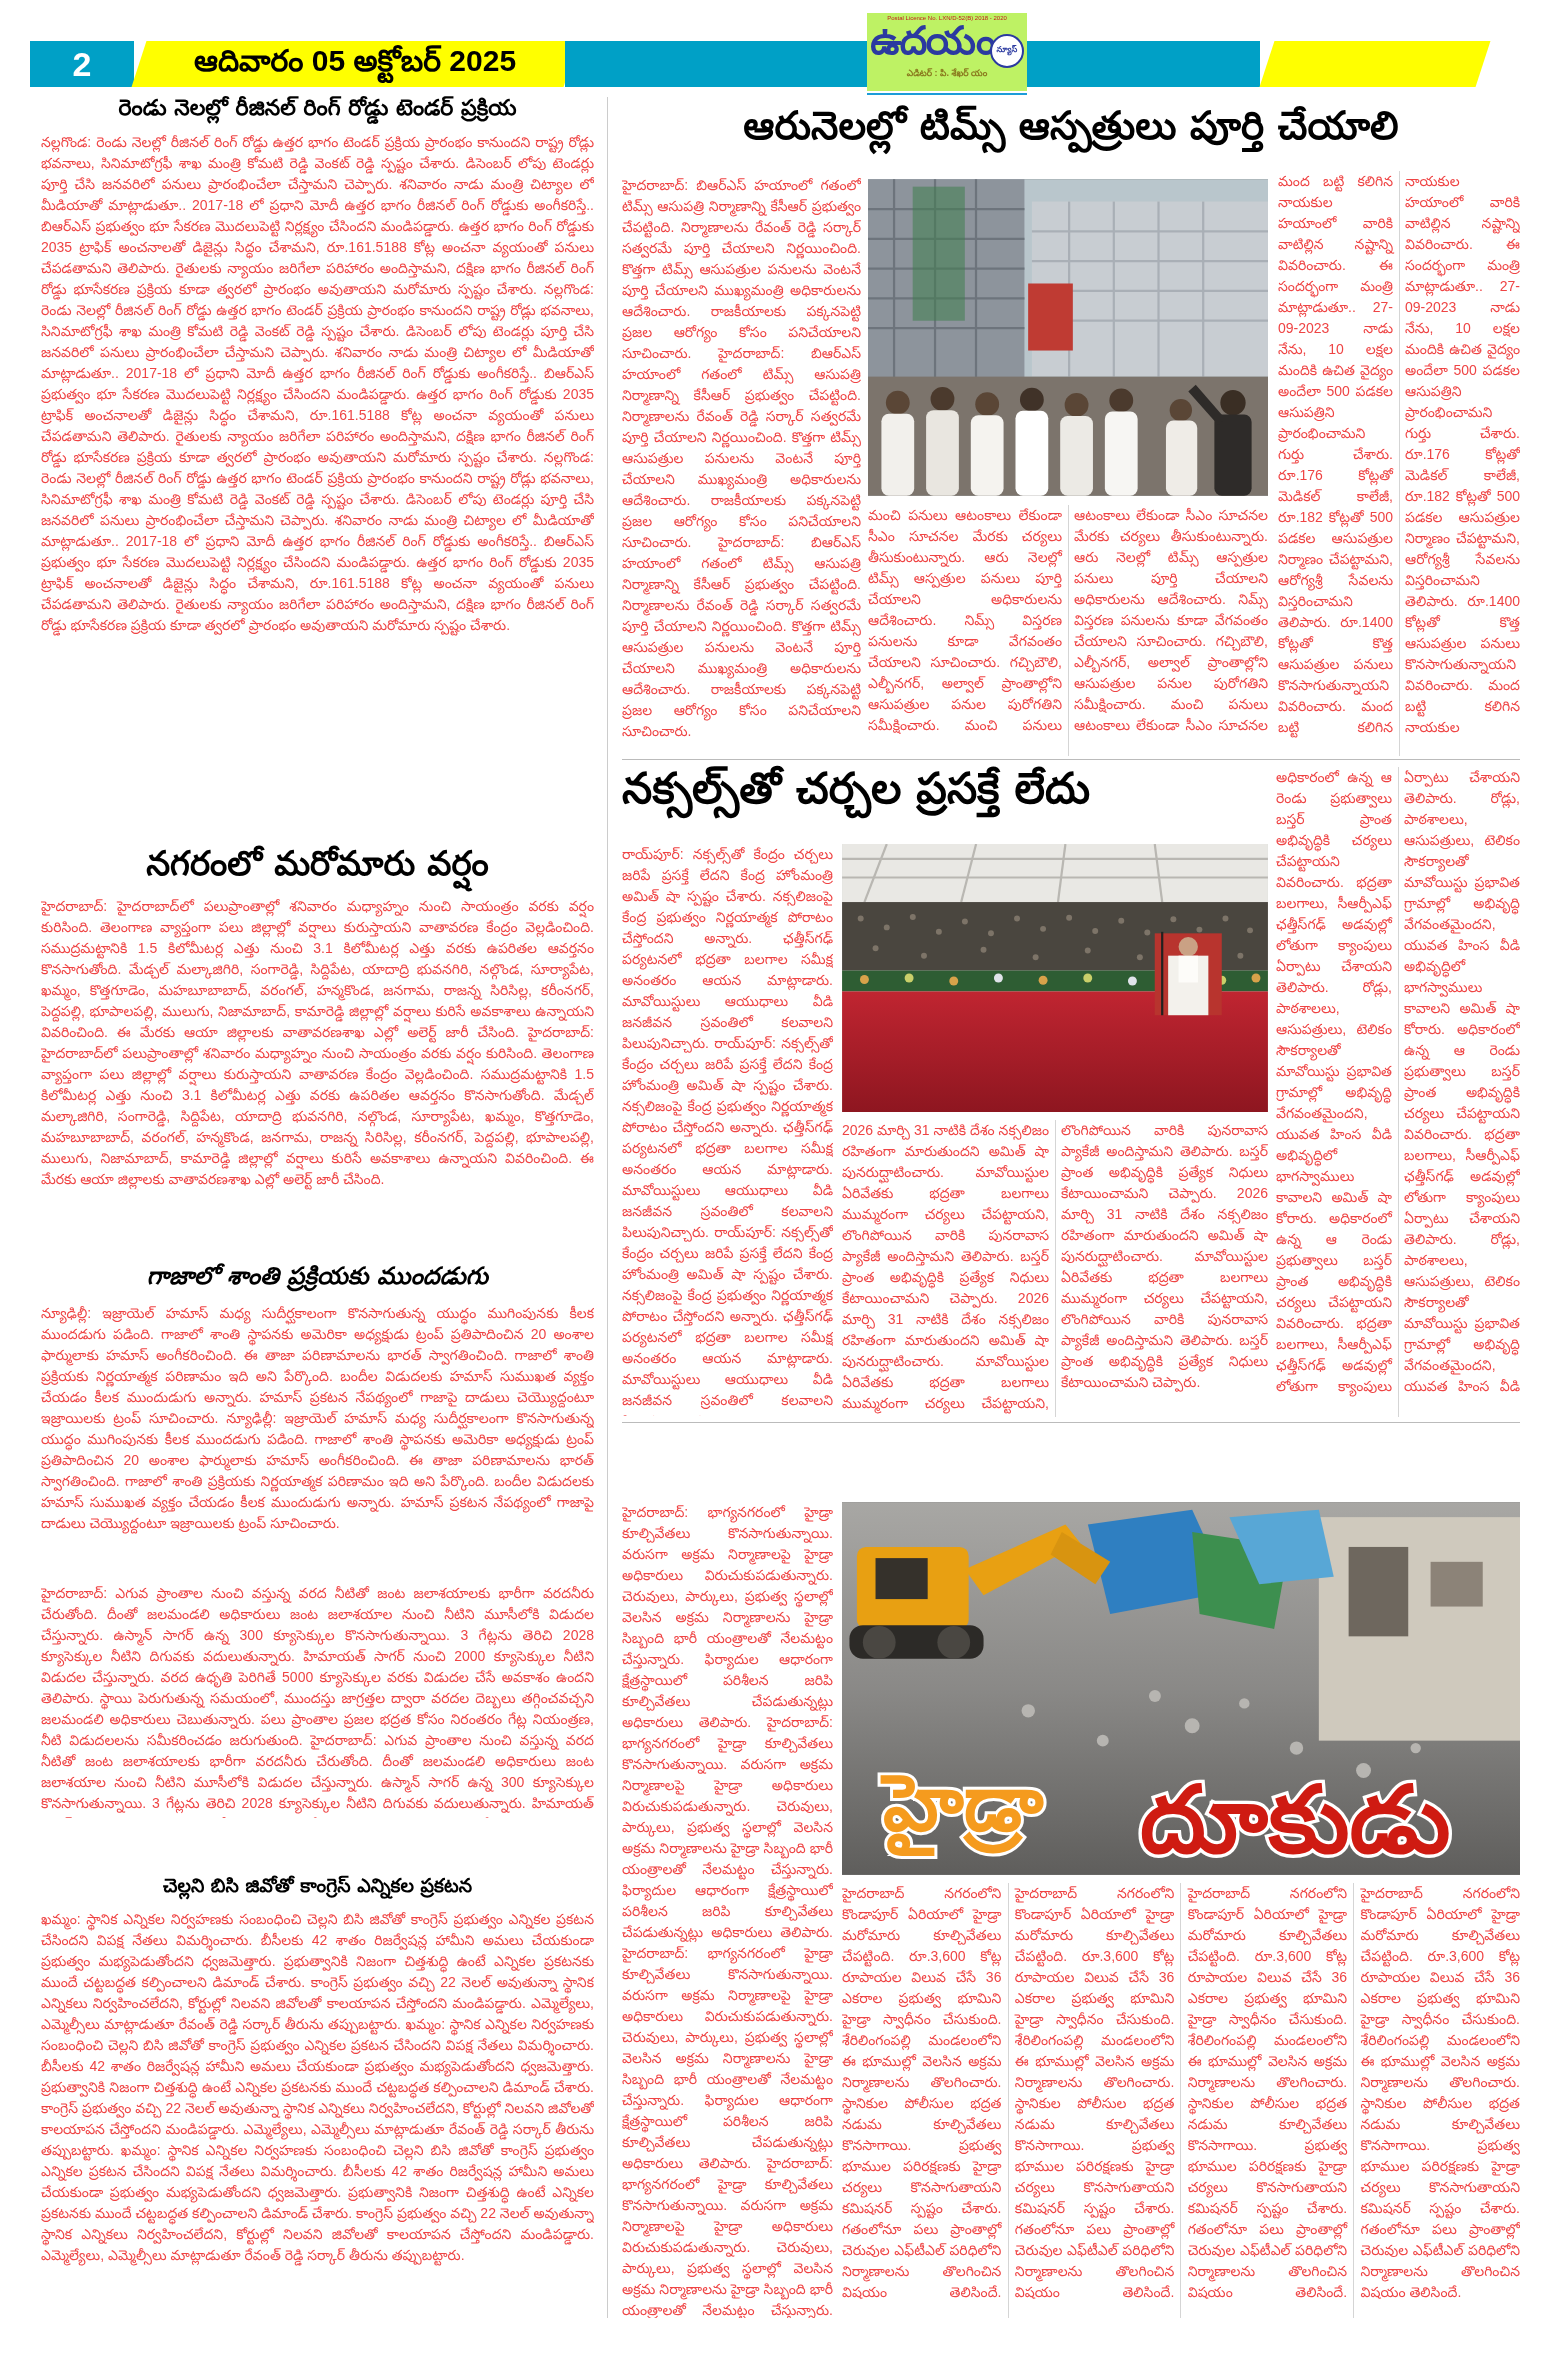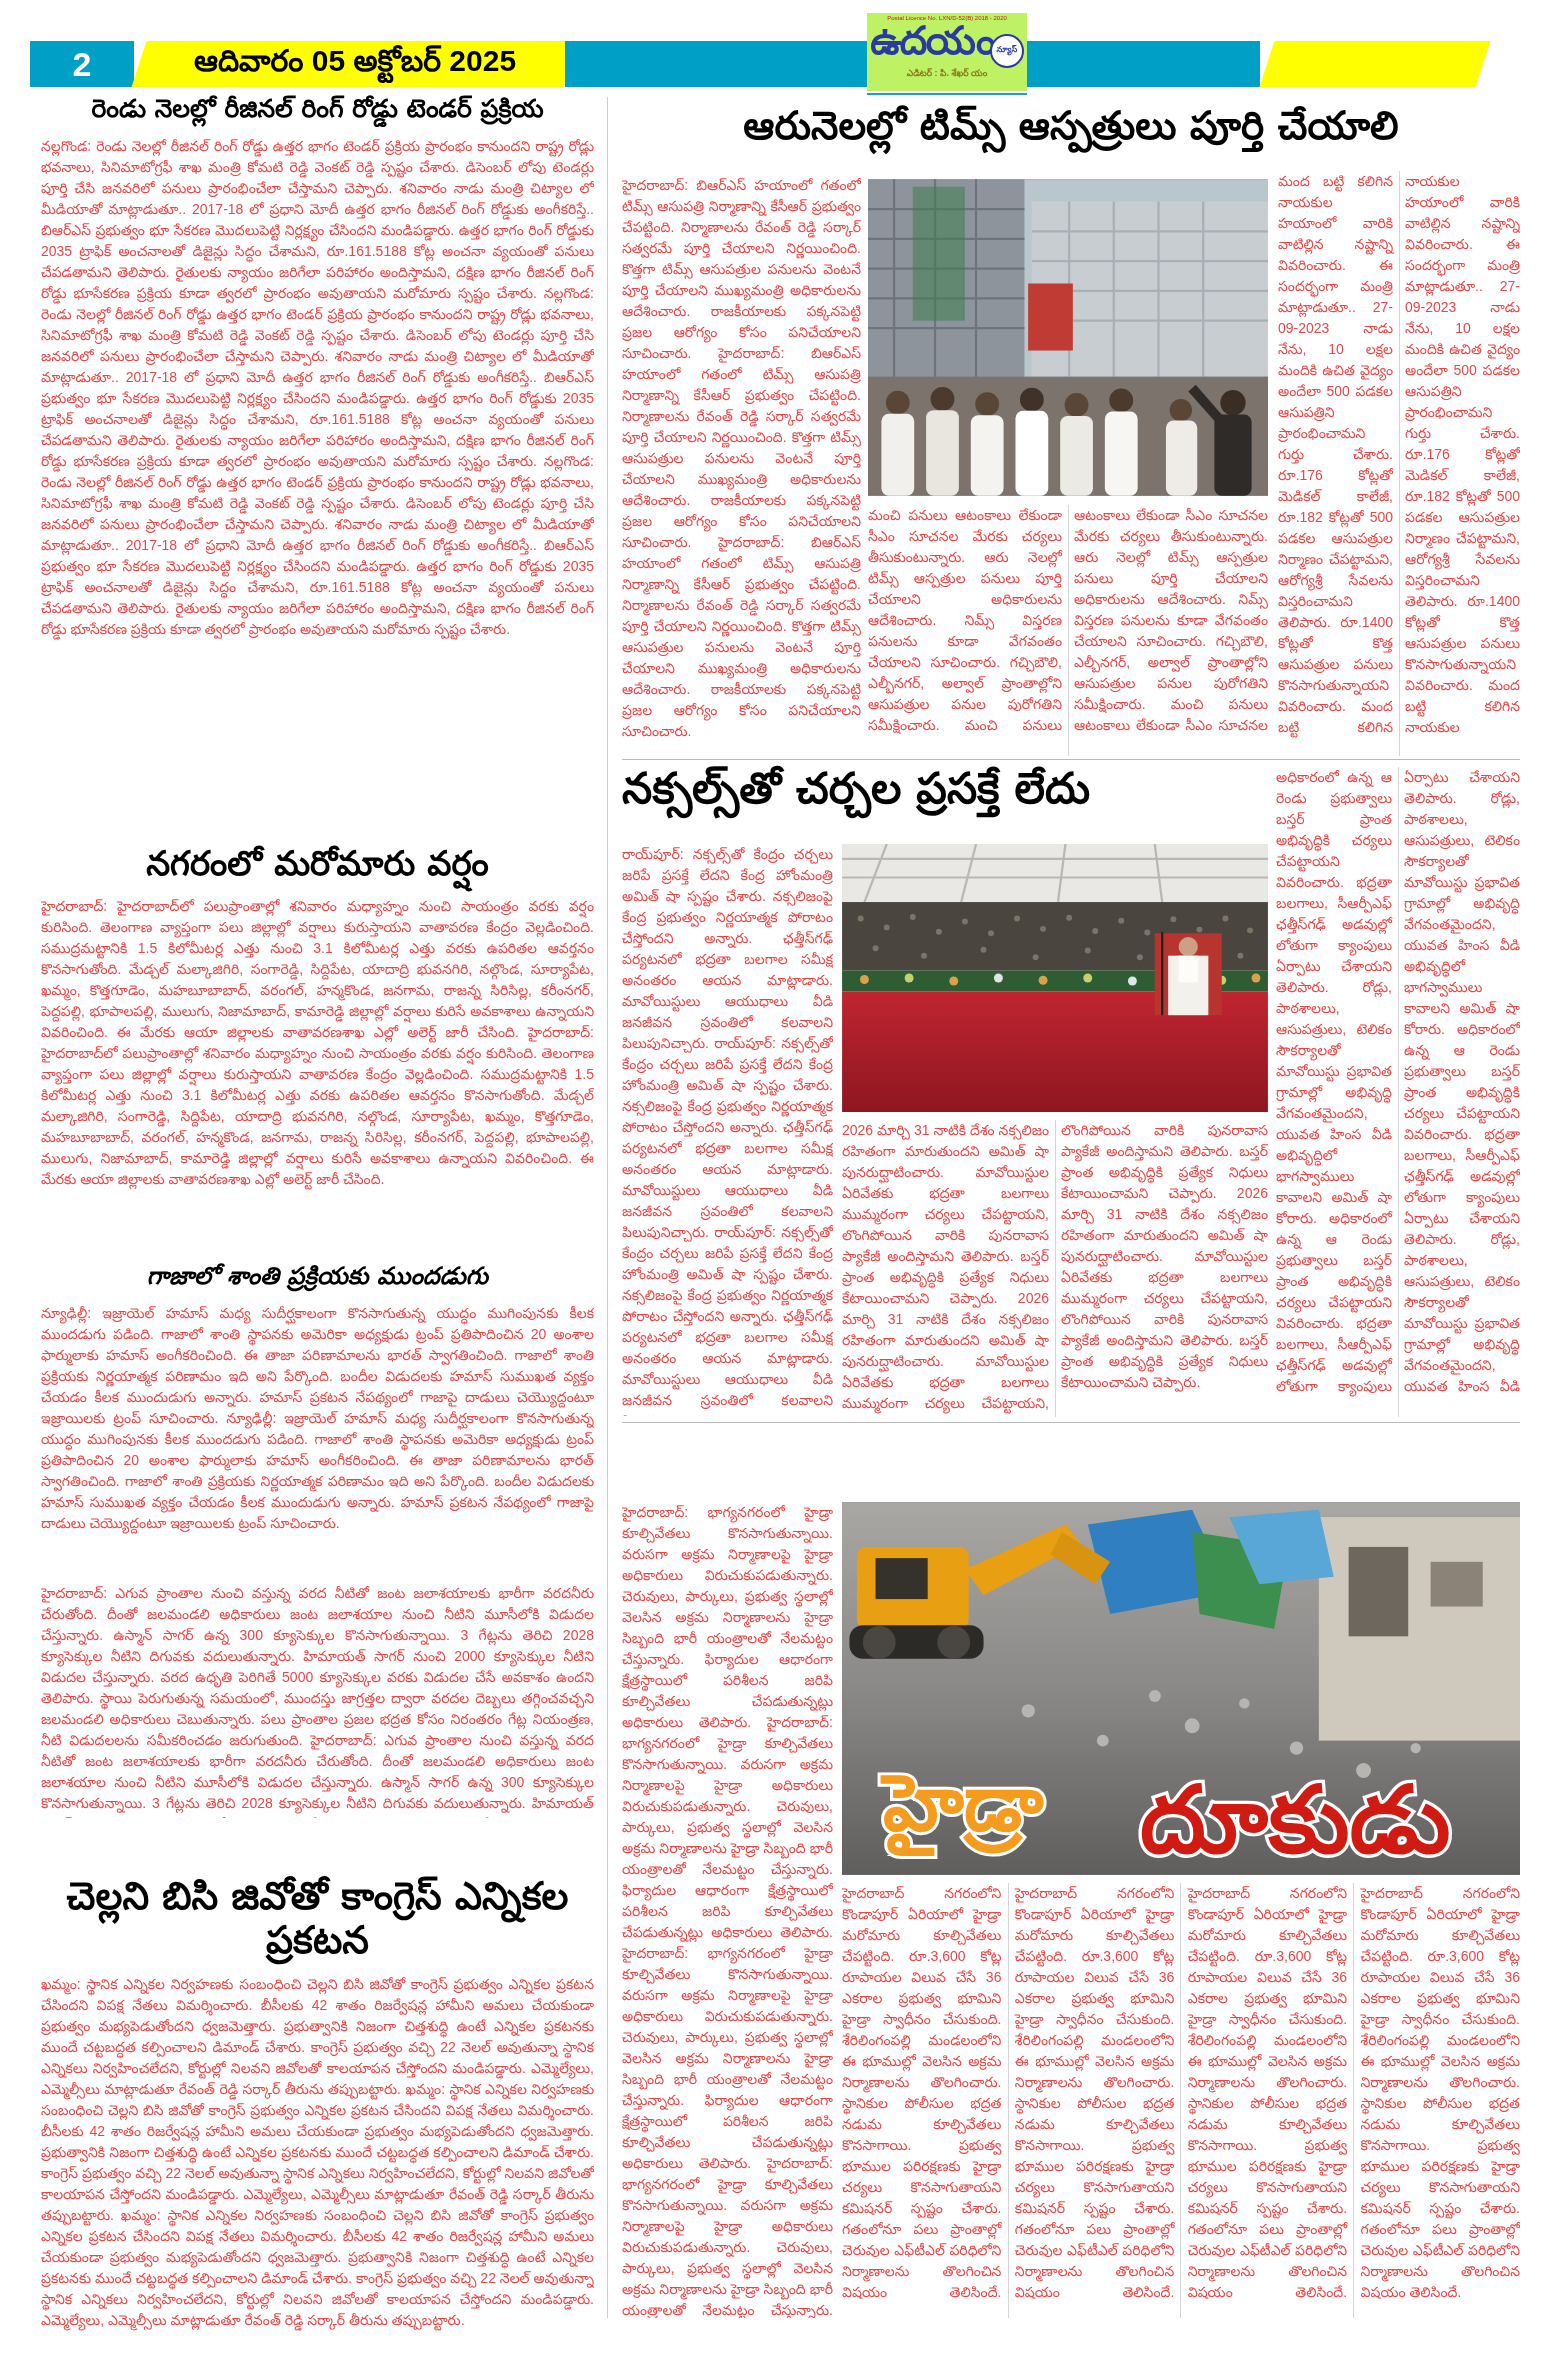--- a/index.html
+++ b/index.html
@@ -53,21 +53,21 @@
     <div>
       <span class="mast-name">ఉదయం</span><span class="mast-badge">న్యూస్</span>
     </div>
     <div class="mast-editor">ఎడిటర్ : పి. శేఖర్ యం</div>
     <div class="mast-rule"></div>
   </div>
 
   <div class="vrule" style="left:607px;top:97px;height:2221px;"></div>
 
   <div class="abs" style="left:41px;top:95px;width:553px;height:701px;">
-    <div class="headline" style="font-size:25px;">రెండు నెలల్లో రీజినల్ రింగ్ రోడ్డు టెండర్ ప్రక్రియ</div>
+    <div class="headline" style="font-size:22px;">రెండు నెలల్లో రీజినల్ రింగ్ రోడ్డు టెండర్ ప్రక్రియ</div>
     <div class="body-text" style="margin-top:12px;height:648px;">నల్లగొండ: రెండు నెలల్లో రీజినల్ రింగ్ రోడ్డు ఉత్తర భాగం టెండర్ ప్రక్రియ ప్రారంభం కానుందని రాష్ట్ర రోడ్లు భవనాలు, సినిమాటోగ్రఫీ శాఖ మంత్రి కోమటి రెడ్డి వెంకట్ రెడ్డి స్పష్టం చేశారు. డిసెంబర్ లోపు టెండర్లు పూర్తి చేసి జనవరిలో పనులు ప్రారంభించేలా చేస్తామని చెప్పారు. శనివారం నాడు మంత్రి చిట్యాల లో మీడియాతో మాట్లాడుతూ.. 2017-18 లో ప్రధాని మోదీ ఉత్తర భాగం రీజినల్ రింగ్ రోడ్డుకు అంగీకరిస్తే.. బిఆర్ఎస్ ప్రభుత్వం భూ సేకరణ మొదలుపెట్టి నిర్లక్ష్యం చేసిందని మండిపడ్డారు. ఉత్తర భాగం రింగ్ రోడ్డుకు 2035 ట్రాఫిక్ అంచనాలతో డిజైన్లు సిద్ధం చేశామని, రూ.161.5188 కోట్ల అంచనా వ్యయంతో పనులు చేపడతామని తెలిపారు. రైతులకు న్యాయం జరిగేలా పరిహారం అందిస్తామని, దక్షిణ భాగం రీజినల్ రింగ్ రోడ్డు భూసేకరణ ప్రక్రియ కూడా త్వరలో ప్రారంభం అవుతాయని మరోమారు స్పష్టం చేశారు. నల్లగొండ: రెండు నెలల్లో రీజినల్ రింగ్ రోడ్డు ఉత్తర భాగం టెండర్ ప్రక్రియ ప్రారంభం కానుందని రాష్ట్ర రోడ్లు భవనాలు, సినిమాటోగ్రఫీ శాఖ మంత్రి కోమటి రెడ్డి వెంకట్ రెడ్డి స్పష్టం చేశారు. డిసెంబర్ లోపు టెండర్లు పూర్తి చేసి జనవరిలో పనులు ప్రారంభించేలా చేస్తామని చెప్పారు. శనివారం నాడు మంత్రి చిట్యాల లో మీడియాతో మాట్లాడుతూ.. 2017-18 లో ప్రధాని మోదీ ఉత్తర భాగం రీజినల్ రింగ్ రోడ్డుకు అంగీకరిస్తే.. బిఆర్ఎస్ ప్రభుత్వం భూ సేకరణ మొదలుపెట్టి నిర్లక్ష్యం చేసిందని మండిపడ్డారు. ఉత్తర భాగం రింగ్ రోడ్డుకు 2035 ట్రాఫిక్ అంచనాలతో డిజైన్లు సిద్ధం చేశామని, రూ.161.5188 కోట్ల అంచనా వ్యయంతో పనులు చేపడతామని తెలిపారు. రైతులకు న్యాయం జరిగేలా పరిహారం అందిస్తామని, దక్షిణ భాగం రీజినల్ రింగ్ రోడ్డు భూసేకరణ ప్రక్రియ కూడా త్వరలో ప్రారంభం అవుతాయని మరోమారు స్పష్టం చేశారు. నల్లగొండ: రెండు నెలల్లో రీజినల్ రింగ్ రోడ్డు ఉత్తర భాగం టెండర్ ప్రక్రియ ప్రారంభం కానుందని రాష్ట్ర రోడ్లు భవనాలు, సినిమాటోగ్రఫీ శాఖ మంత్రి కోమటి రెడ్డి వెంకట్ రెడ్డి స్పష్టం చేశారు. డిసెంబర్ లోపు టెండర్లు పూర్తి చేసి జనవరిలో పనులు ప్రారంభించేలా చేస్తామని చెప్పారు. శనివారం నాడు మంత్రి చిట్యాల లో మీడియాతో మాట్లాడుతూ.. 2017-18 లో ప్రధాని మోదీ ఉత్తర భాగం రీజినల్ రింగ్ రోడ్డుకు అంగీకరిస్తే.. బిఆర్ఎస్ ప్రభుత్వం భూ సేకరణ మొదలుపెట్టి నిర్లక్ష్యం చేసిందని మండిపడ్డారు. ఉత్తర భాగం రింగ్ రోడ్డుకు 2035 ట్రాఫిక్ అంచనాలతో డిజైన్లు సిద్ధం చేశామని, రూ.161.5188 కోట్ల అంచనా వ్యయంతో పనులు చేపడతామని తెలిపారు. రైతులకు న్యాయం జరిగేలా పరిహారం అందిస్తామని, దక్షిణ భాగం రీజినల్ రింగ్ రోడ్డు భూసేకరణ ప్రక్రియ కూడా త్వరలో ప్రారంభం అవుతాయని మరోమారు స్పష్టం చేశారు.</div>
   </div>
 
   <div class="abs" style="left:622px;top:104px;width:898px;height:654px;">
     <div class="headline" style="font-size:39px;">ఆరునెలల్లో టిమ్స్ ఆస్పత్రులు పూర్తి చేయాలి</div>
     <div class="body-text abs" style="left:0;top:71px;width:239px;height:581px;">హైదరాబాద్: బిఆర్ఎస్ హయాంలో గతంలో టిమ్స్ ఆసుపత్రి నిర్మాణాన్ని కేసీఆర్ ప్రభుత్వం చేపట్టింది. నిర్మాణాలను రేవంత్ రెడ్డి సర్కార్ సత్వరమే పూర్తి చేయాలని నిర్ణయించింది. కొత్తగా టిమ్స్ ఆసుపత్రుల పనులను వెంటనే పూర్తి చేయాలని ముఖ్యమంత్రి అధికారులను ఆదేశించారు. రాజకీయాలకు పక్కనపెట్టి ప్రజల ఆరోగ్యం కోసం పనిచేయాలని సూచించారు. హైదరాబాద్: బిఆర్ఎస్ హయాంలో గతంలో టిమ్స్ ఆసుపత్రి నిర్మాణాన్ని కేసీఆర్ ప్రభుత్వం చేపట్టింది. నిర్మాణాలను రేవంత్ రెడ్డి సర్కార్ సత్వరమే పూర్తి చేయాలని నిర్ణయించింది. కొత్తగా టిమ్స్ ఆసుపత్రుల పనులను వెంటనే పూర్తి చేయాలని ముఖ్యమంత్రి అధికారులను ఆదేశించారు. రాజకీయాలకు పక్కనపెట్టి ప్రజల ఆరోగ్యం కోసం పనిచేయాలని సూచించారు. హైదరాబాద్: బిఆర్ఎస్ హయాంలో గతంలో టిమ్స్ ఆసుపత్రి నిర్మాణాన్ని కేసీఆర్ ప్రభుత్వం చేపట్టింది. నిర్మాణాలను రేవంత్ రెడ్డి సర్కార్ సత్వరమే పూర్తి చేయాలని నిర్ణయించింది. కొత్తగా టిమ్స్ ఆసుపత్రుల పనులను వెంటనే పూర్తి చేయాలని ముఖ్యమంత్రి అధికారులను ఆదేశించారు. రాజకీయాలకు పక్కనపెట్టి ప్రజల ఆరోగ్యం కోసం పనిచేయాలని సూచించారు.</div>
     <div class="photo" style="left:246px;top:75px;width:400px;height:317px;">
       <svg width="400" height="317" viewBox="0 0 537 425">
         <rect width="537" height="425" fill="#b9c6cc"></rect>
         <rect x="0" y="0" width="210" height="270" fill="#8d949c"></rect>
@@ -245,18 +245,18 @@
   <div class="abs" style="left:41px;top:1263px;width:553px;height:292px;">
     <div class="headline" style="font-size:24px;font-style:italic;">గాజాలో శాంతి ప్రక్రియకు ముందడుగు</div>
     <div class="body-text" style="margin-top:12px;height:239px;">న్యూఢిల్లీ: ఇజ్రాయెల్ హమాస్ మధ్య సుదీర్ఘకాలంగా కొనసాగుతున్న యుద్ధం ముగింపునకు కీలక ముందడుగు పడింది. గాజాలో శాంతి స్థాపనకు అమెరికా అధ్యక్షుడు ట్రంప్ ప్రతిపాదించిన 20 అంశాల ఫార్ములాకు హమాస్ అంగీకరించింది. ఈ తాజా పరిణామాలను భారత్ స్వాగతించింది. గాజాలో శాంతి ప్రక్రియకు నిర్ణయాత్మక పరిణామం ఇది అని పేర్కొంది. బందీల విడుదలకు హమాస్ సుముఖత వ్యక్తం చేయడం కీలక ముందుడుగు అన్నారు. హమాస్ ప్రకటన నేపథ్యంలో గాజాపై దాడులు చెయ్యొద్దంటూ ఇజ్రాయిలకు ట్రంప్ సూచించారు. న్యూఢిల్లీ: ఇజ్రాయెల్ హమాస్ మధ్య సుదీర్ఘకాలంగా కొనసాగుతున్న యుద్ధం ముగింపునకు కీలక ముందడుగు పడింది. గాజాలో శాంతి స్థాపనకు అమెరికా అధ్యక్షుడు ట్రంప్ ప్రతిపాదించిన 20 అంశాల ఫార్ములాకు హమాస్ అంగీకరించింది. ఈ తాజా పరిణామాలను భారత్ స్వాగతించింది. గాజాలో శాంతి ప్రక్రియకు నిర్ణయాత్మక పరిణామం ఇది అని పేర్కొంది. బందీల విడుదలకు హమాస్ సుముఖత వ్యక్తం చేయడం కీలక ముందుడుగు అన్నారు. హమాస్ ప్రకటన నేపథ్యంలో గాజాపై దాడులు చెయ్యొద్దంటూ ఇజ్రాయిలకు ట్రంప్ సూచించారు.</div>
   </div>
 
   <div class="abs" style="left:41px;top:1571px;width:553px;height:291px;">
     <div class="body-text" style="margin-top:12px;height:235px;">హైదరాబాద్: ఎగువ ప్రాంతాల నుంచి వస్తున్న వరద నీటితో జంట జలాశయాలకు భారీగా వరదనీరు చేరుతోంది. దీంతో జలమండలి అధికారులు జంట జలాశయాల నుంచి నీటిని మూసీలోకి విడుదల చేస్తున్నారు. ఉస్మాన్ సాగర్ ఉన్న 300 క్యూసెక్కుల కొనసాగుతున్నాయి. 3 గేట్లను తెరిచి 2028 క్యూసెక్కుల నీటిని దిగువకు వదులుతున్నారు. హిమాయత్ సాగర్ నుంచి 2000 క్యూసెక్కుల నీటిని విడుదల చేస్తున్నారు. వరద ఉధృతి పెరిగితే 5000 క్యూసెక్కుల వరకు విడుదల చేసే అవకాశం ఉందని తెలిపారు. స్థాయి పెరుగుతున్న సమయంలో, ముందస్తు జాగ్రత్తల ద్వారా వరదల దెబ్బలు తగ్గించవచ్చని జలమండలి అధికారులు చెబుతున్నారు. పలు ప్రాంతాల ప్రజల భద్రత కోసం నిరంతరం గేట్ల నియంత్రణ, నీటి విడుదలలను సమీకరించడం జరుగుతుంది. హైదరాబాద్: ఎగువ ప్రాంతాల నుంచి వస్తున్న వరద నీటితో జంట జలాశయాలకు భారీగా వరదనీరు చేరుతోంది. దీంతో జలమండలి అధికారులు జంట జలాశయాల నుంచి నీటిని మూసీలోకి విడుదల చేస్తున్నారు. ఉస్మాన్ సాగర్ ఉన్న 300 క్యూసెక్కుల కొనసాగుతున్నాయి. 3 గేట్లను తెరిచి 2028 క్యూసెక్కుల నీటిని దిగువకు వదులుతున్నారు. హిమాయత్ సాగర్ నుంచి 2000 క్యూసెక్కుల నీటిని విడుదల చేస్తున్నారు. వరద ఉధృతి పెరిగితే 5000 క్యూసెక్కుల వరకు విడుదల చేసే అవకాశం ఉందని తెలిపారు. స్థాయి పెరుగుతున్న సమయంలో, ముందస్తు జాగ్రత్తల ద్వారా వరదల దెబ్బలు తగ్గించవచ్చని జలమండలి అధికారులు చెబుతున్నారు. పలు ప్రాంతాల ప్రజల భద్రత కోసం నిరంతరం గేట్ల నియంత్రణ, నీటి విడుదలలను సమీకరించడం జరుగుతుంది.</div>
   </div>
 
   <div class="abs" style="left:41px;top:1875px;width:553px;height:447px;">
-    <div class="headline" style="font-size:38px;">చెల్లని బిసి జివోతో కాంగ్రెస్ ఎన్నికల ప్రకటన</div>
+    <div class="headline" style="font-size:19px;">చెల్లని బిసి జివోతో కాంగ్రెస్ ఎన్నికల ప్రకటన</div>
     <div class="body-text" style="margin-top:12px;height:391px;">ఖమ్మం: స్థానిక ఎన్నికల నిర్వహణకు సంబంధించి చెల్లని బిసి జివోతో కాంగ్రెస్ ప్రభుత్వం ఎన్నికల ప్రకటన చేసిందని విపక్ష నేతలు విమర్శించారు. బీసీలకు 42 శాతం రిజర్వేషన్ల హామీని అమలు చేయకుండా ప్రభుత్వం మభ్యపెడుతోందని ధ్వజమెత్తారు. ప్రభుత్వానికి నిజంగా చిత్తశుద్ధి ఉంటే ఎన్నికల ప్రకటనకు ముందే చట్టబద్ధత కల్పించాలని డిమాండ్ చేశారు. కాంగ్రెస్ ప్రభుత్వం వచ్చి 22 నెలల్ అవుతున్నా స్థానిక ఎన్నికలు నిర్వహించలేదని, కోర్టుల్లో నిలవని జివోలతో కాలయాపన చేస్తోందని మండిపడ్డారు. ఎమ్మెల్యేలు, ఎమ్మెల్సీలు మాట్లాడుతూ రేవంత్ రెడ్డి సర్కార్ తీరును తప్పుబట్టారు. ఖమ్మం: స్థానిక ఎన్నికల నిర్వహణకు సంబంధించి చెల్లని బిసి జివోతో కాంగ్రెస్ ప్రభుత్వం ఎన్నికల ప్రకటన చేసిందని విపక్ష నేతలు విమర్శించారు. బీసీలకు 42 శాతం రిజర్వేషన్ల హామీని అమలు చేయకుండా ప్రభుత్వం మభ్యపెడుతోందని ధ్వజమెత్తారు. ప్రభుత్వానికి నిజంగా చిత్తశుద్ధి ఉంటే ఎన్నికల ప్రకటనకు ముందే చట్టబద్ధత కల్పించాలని డిమాండ్ చేశారు. కాంగ్రెస్ ప్రభుత్వం వచ్చి 22 నెలల్ అవుతున్నా స్థానిక ఎన్నికలు నిర్వహించలేదని, కోర్టుల్లో నిలవని జివోలతో కాలయాపన చేస్తోందని మండిపడ్డారు. ఎమ్మెల్యేలు, ఎమ్మెల్సీలు మాట్లాడుతూ రేవంత్ రెడ్డి సర్కార్ తీరును తప్పుబట్టారు. ఖమ్మం: స్థానిక ఎన్నికల నిర్వహణకు సంబంధించి చెల్లని బిసి జివోతో కాంగ్రెస్ ప్రభుత్వం ఎన్నికల ప్రకటన చేసిందని విపక్ష నేతలు విమర్శించారు. బీసీలకు 42 శాతం రిజర్వేషన్ల హామీని అమలు చేయకుండా ప్రభుత్వం మభ్యపెడుతోందని ధ్వజమెత్తారు. ప్రభుత్వానికి నిజంగా చిత్తశుద్ధి ఉంటే ఎన్నికల ప్రకటనకు ముందే చట్టబద్ధత కల్పించాలని డిమాండ్ చేశారు. కాంగ్రెస్ ప్రభుత్వం వచ్చి 22 నెలల్ అవుతున్నా స్థానిక ఎన్నికలు నిర్వహించలేదని, కోర్టుల్లో నిలవని జివోలతో కాలయాపన చేస్తోందని మండిపడ్డారు. ఎమ్మెల్యేలు, ఎమ్మెల్సీలు మాట్లాడుతూ రేవంత్ రెడ్డి సర్కార్ తీరును తప్పుబట్టారు.</div>
   </div>
 
 </div>
 
 
 </body></html>

